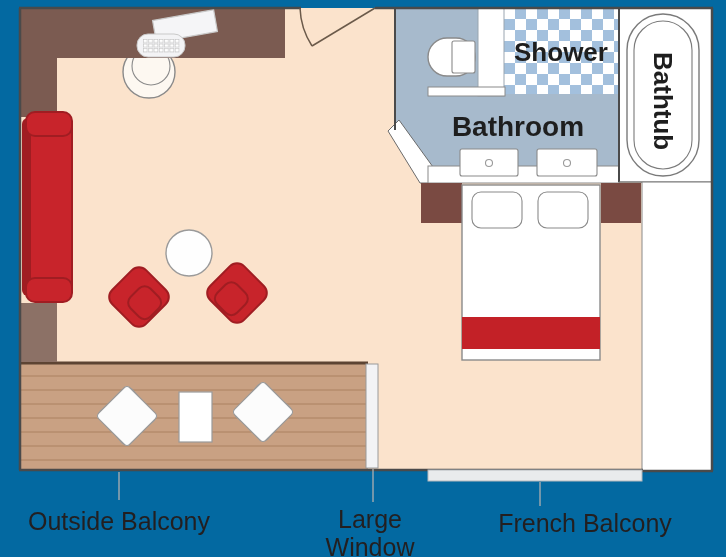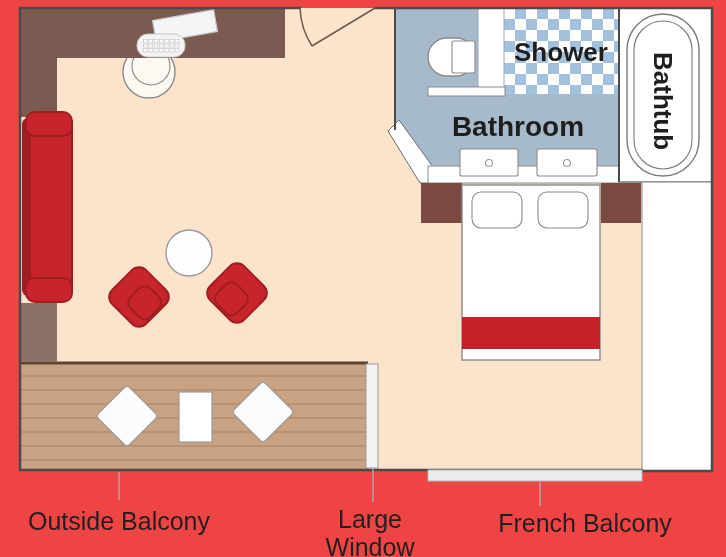--- a/index.html
+++ b/index.html
@@ -1,16 +1,16 @@
 <!DOCTYPE html>
 <html><head>
 <meta charset="utf-8">
 <style>
   html,body{margin:0;padding:0;background:#ffffff;}
-  .stage{width:726px;height:557px;position:relative;background:#ef4444;overflow:hidden;}
+  .stage{width:726px;height:557px;position:relative;background:#0369a1;overflow:hidden;}
   svg{display:block;}
   text{font-family:"Liberation Sans", sans-serif;}
   .room-label{font-weight:600;fill:#1e1e1e;}
   .plan-caption{font-weight:400;fill:#231f20;}
 </style>
 </head>
 <body>
 
 <div class="stage">
 <svg width="726" height="557" viewBox="0 0 726 557">

